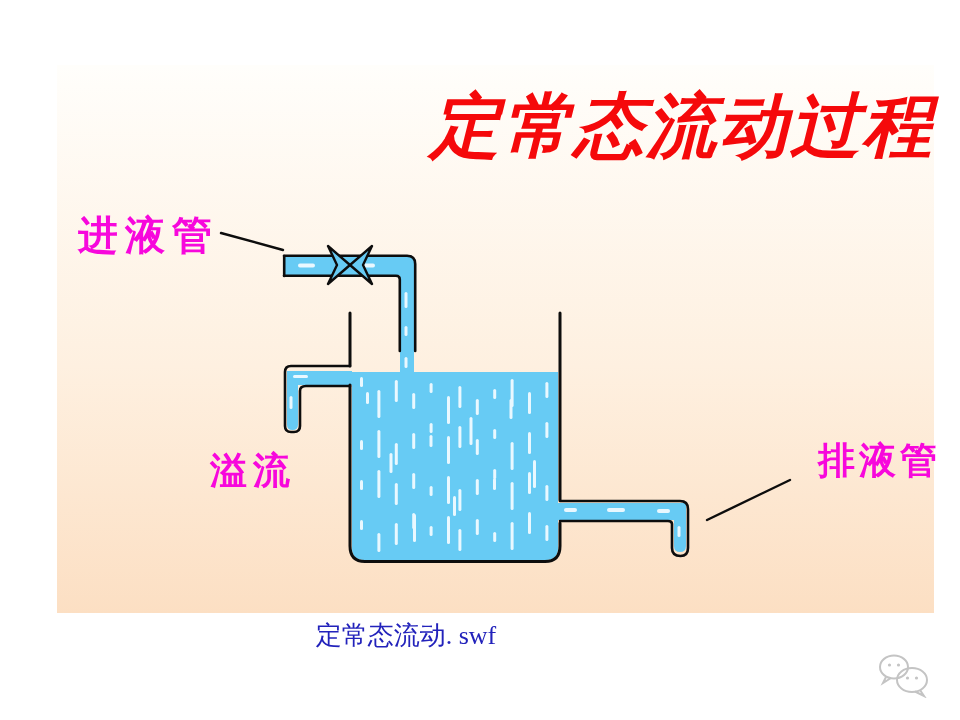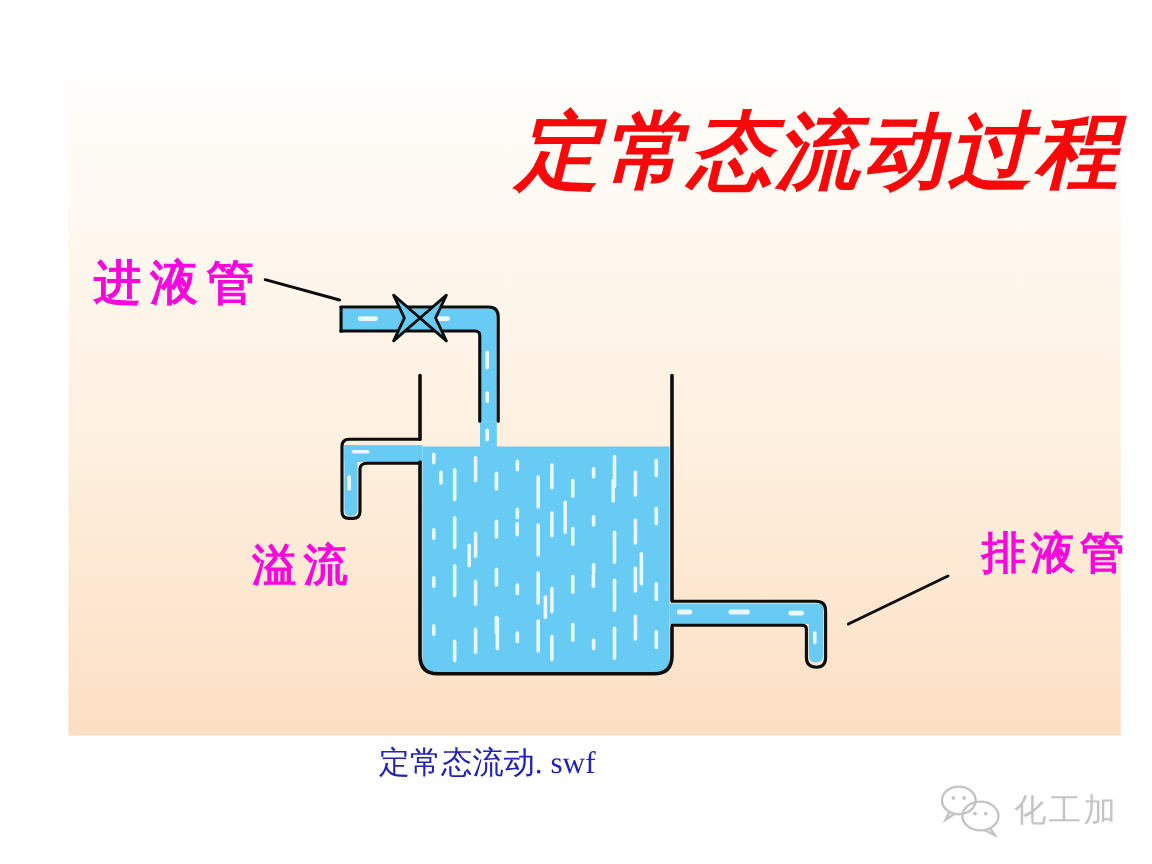--- a/index.html
+++ b/index.html
@@ -165,14 +165,13 @@
   <svg width="56" height="46" viewBox="0 0 56 46" xmlns="http://www.w3.org/2000/svg">
     <ellipse class="wm-icon" cx="18" cy="15" rx="14" ry="11.5"></ellipse>
     <path class="wm-icon" d="M10,25 L7,31 L15,26"></path>
     <circle class="wm-dot" cx="13.5" cy="13" r="1.6"></circle>
     <circle class="wm-dot" cx="22.5" cy="13" r="1.6"></circle>
     <ellipse class="wm-icon" cx="36" cy="28" rx="15" ry="12"></ellipse>
     <path class="wm-icon" d="M44,38 L48,44 L39,39.5"></path>
     <circle class="wm-dot" cx="31.5" cy="26" r="1.6"></circle>
     <circle class="wm-dot" cx="40.5" cy="26" r="1.6"></circle>
   </svg>
-  <span>化工加</span>
 </div>
 
 </body></html>

